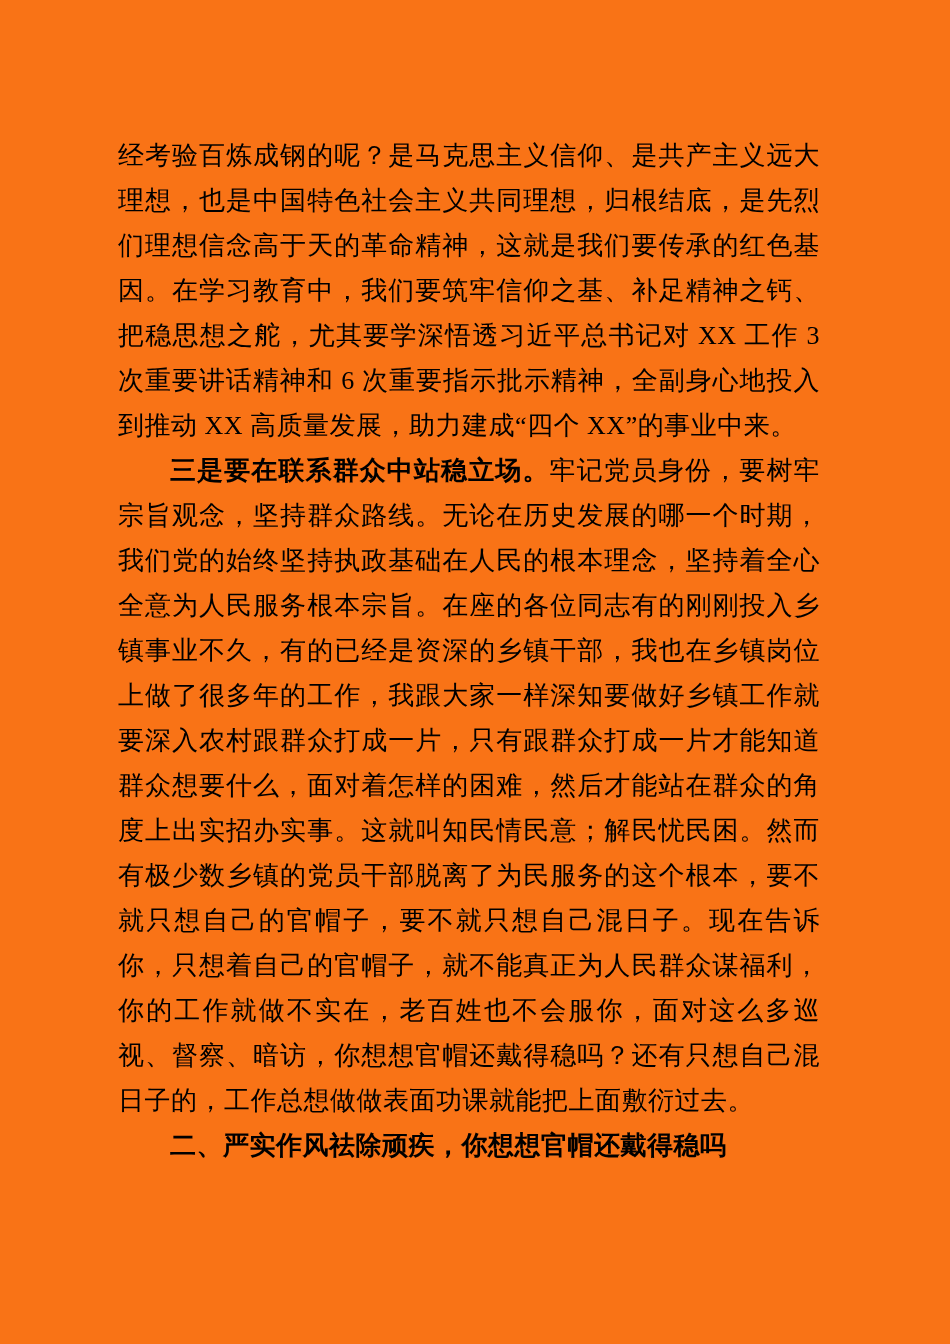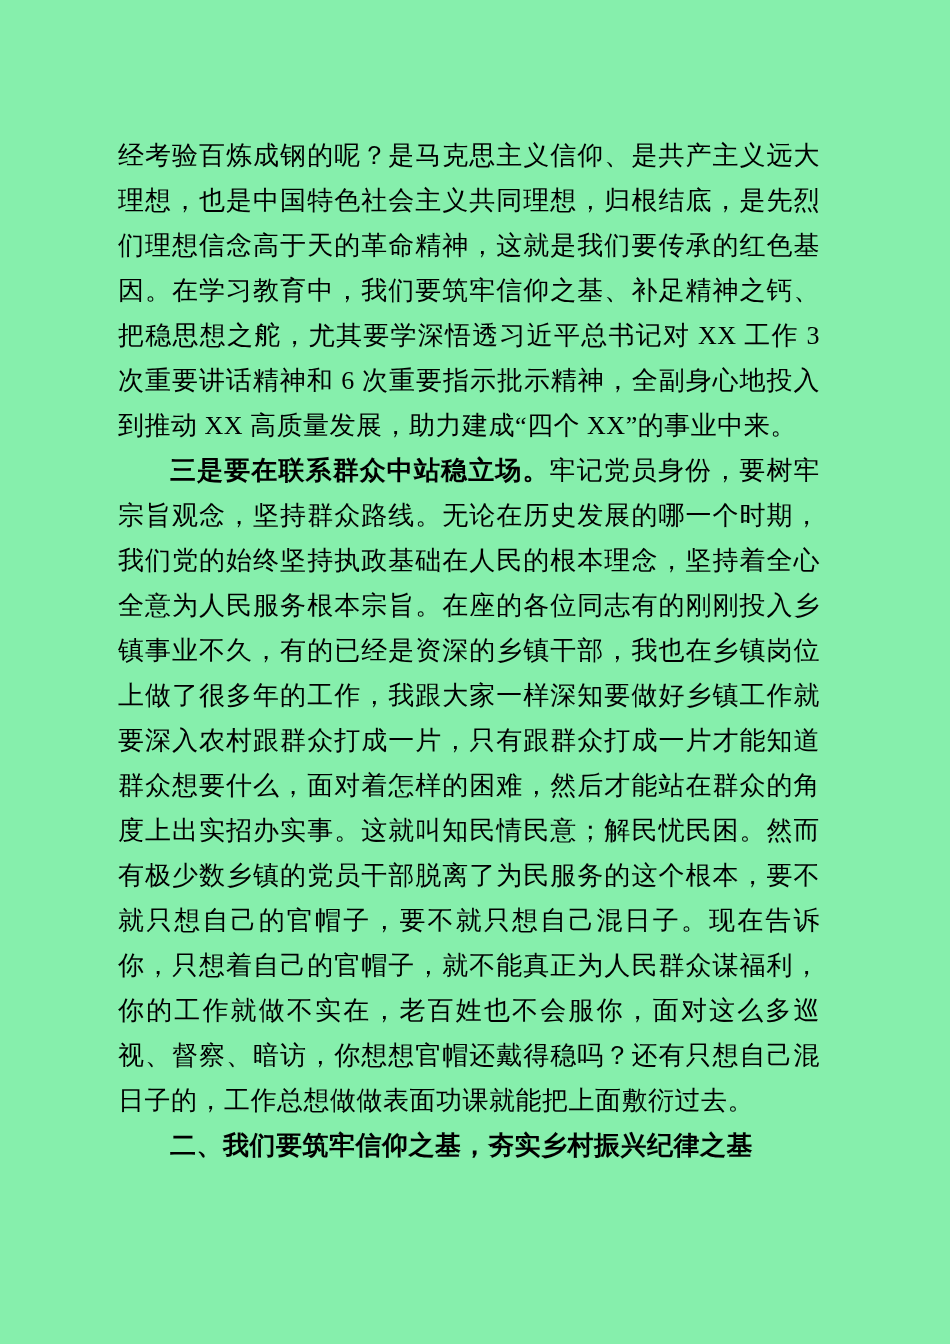--- a/index.html
+++ b/index.html
@@ -10,21 +10,21 @@
     overflow: hidden;
   }
   body {
     font-family: "Liberation Serif", "DejaVu Serif", serif;
     color: #000000;
   }
   .page {
     position: relative;
     width: 950px;
     height: 1344px;
-    background: #86efac;
+    background: #f97316;
   }
   .content {
     position: absolute;
     top: 133px;
     left: 118px;
     width: 702px;
   }
   .body-para {
     font-size: 26px;
     line-height: 45px;
@@ -53,16 +53,16 @@
 </head>
 <body>
 
 <div class="page">
   <div class="content">
 
     <p class="body-para"><span class="run">经考验百炼成钢的呢？是马克思主义信仰、是共产主义远大理想，也是中国特色社会主义共同理想，归根结底，是先烈们理想信念高于天的革命精神，这就是我们要传承的红色基因。在学习教育中，我们要筑牢信仰之基、补足精神之钙、把稳思想之舵，尤其要学深悟透习近平总书记对 XX 工作 3 次重要讲话精神和 6 次重要指示批示精神，全副身心地投入到推动 XX 高质量发展，助力建成“四个 XX”的事业中来。</span></p>
 
     <p class="body-para indent"><span class="run run-bold">三是要在联系群众中站稳立场。</span><span class="run">牢记党员身份，要树牢宗旨观念，坚持群众路线。无论在历史发展的哪一个时期，我们党的始终坚持执政基础在人民的根本理念，坚持着全心全意为人民服务根本宗旨。在座的各位同志有的刚刚投入乡镇事业不久，有的已经是资深的乡镇干部，我也在乡镇岗位上做了很多年的工作，我跟大家一样深知要做好乡镇工作就要深入农村跟群众打成一片，只有跟群众打成一片才能知道群众想要什么，面对着怎样的困难，然后才能站在群众的角度上出实招办实事。这就叫知民情民意；解民忧民困。然而有极少数乡镇的党员干部脱离了为民服务的这个根本，要不就只想自己的官帽子，要不就只想自己混日子。现在告诉你，只想着自己的官帽子，就不能真正为人民群众谋福利，你的工作就做不实在，老百姓也不会服你，面对这么多巡视、督察、暗访，你想想官帽还戴得稳吗？还有只想自己混日子的，工作总想做做表面功课就能把上面敷衍过去。</span></p>
 
-    <h2 class="section-heading"><span>二、我们要筑牢信仰之基，夯实乡村振兴纪律之基</span></h2>
+    <h2 class="section-heading"><span>二、严实作风祛除顽疾，你想想官帽还戴得稳吗</span></h2>
 
   </div>
 </div>
 
 </body></html>

